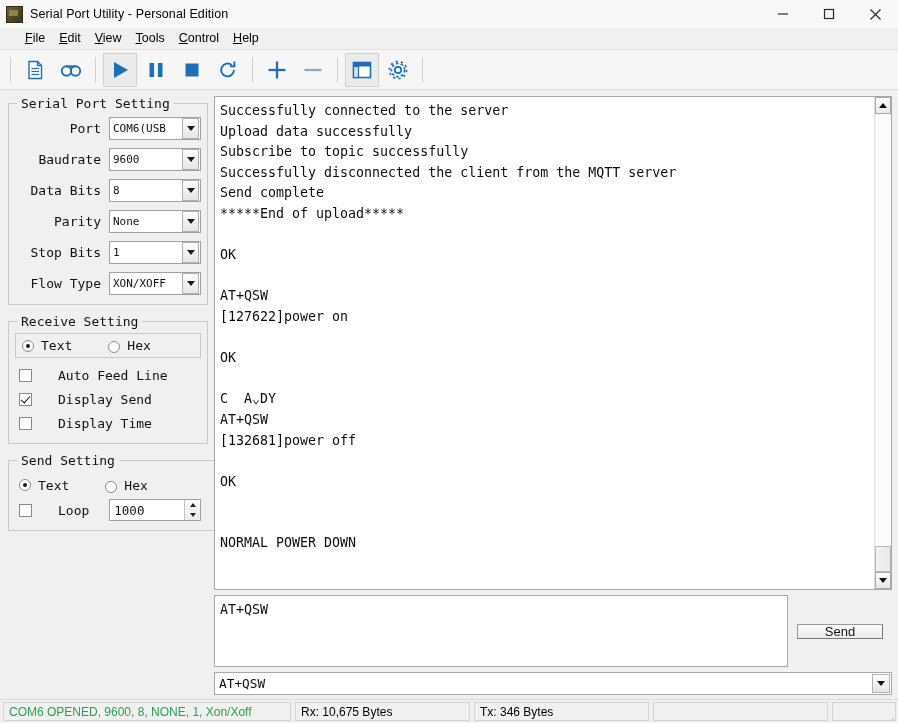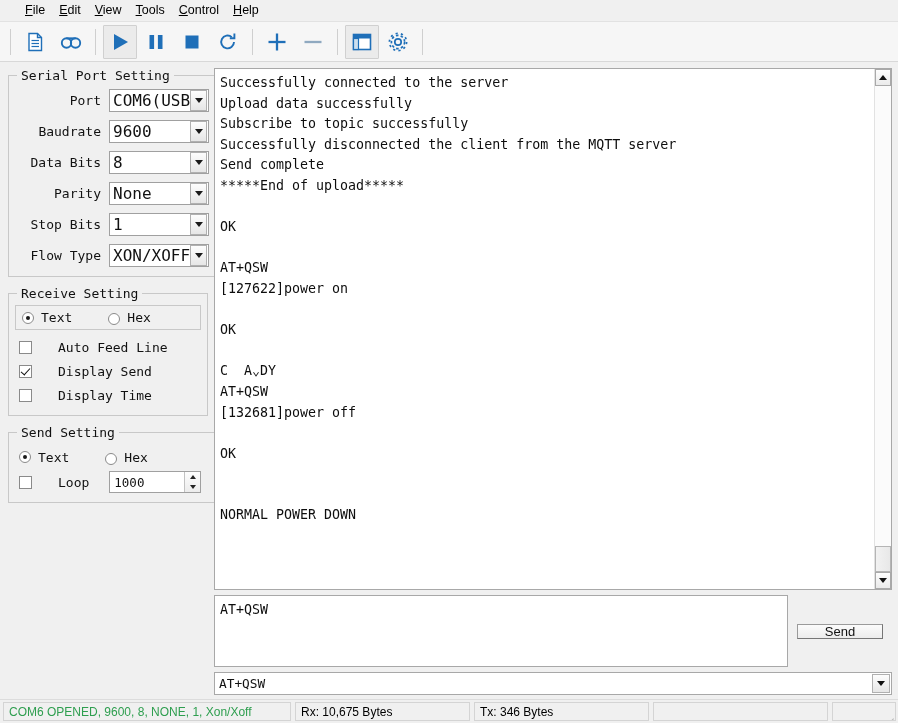--- a/index.html
+++ b/index.html
@@ -144,21 +144,21 @@
     flex: 1 1 auto;
     height: 23px;
     border: 1px solid #a0a0a0;
     background: #fff;
     display: flex; align-items: center;
     position: relative;
     overflow: hidden;
   }
   .combo .val {
     font-family: "DejaVu Sans Mono", monospace;
-    font-size: 16px; color: #111;
+    font-size: 11px; color: #111;
     padding-left: 3px;
     white-space: nowrap;
     overflow: hidden;
     flex: 1 1 auto;
   }
   .combo .arrow {
     width: 17px; height: 21px; min-width: 17px;
     background: linear-gradient(#fdfdfd,#e6e6e6);
     border-left: 1px solid #b8b8b8;
     border: 1px solid #b0b0b0;
@@ -424,20 +424,42 @@
     transform-origin: right bottom;
     transform: rotate(-45deg);
   }
   .grip span:nth-child(2) { width: 7px; bottom: 0px; right: 0px; transform: rotate(-45deg) translateX(-4px); }
 </style>
 </head>
 <body>
 
 <div id="app">
 
+  <div class="titlebar">
+    <div class="app-icon"></div>
+    <div class="title-text">Serial Port Utility - Personal Edition</div>
+    <div class="win-btns">
+      <div class="win-btn">
+        <svg width="12" height="12" viewBox="0 0 12 12">
+            <line x1="1" y1="6" x2="11" y2="6" stroke="#2b2b2b" stroke-width="1.2"></line>
+          </svg>
+      </div>
+      <div class="win-btn">
+        <svg width="12" height="12" viewBox="0 0 12 12">
+            <rect x="1.5" y="1.5" width="9" height="9" fill="none" stroke="#2b2b2b" stroke-width="1.2"></rect>
+          </svg>
+      </div>
+      <div class="win-btn">
+        <svg width="13" height="13" viewBox="0 0 13 13">
+            <line x1="1.5" y1="1.5" x2="11.5" y2="11.5" stroke="#2b2b2b" stroke-width="1.2"></line>
+            <line x1="11.5" y1="1.5" x2="1.5" y2="11.5" stroke="#2b2b2b" stroke-width="1.2"></line>
+          </svg>
+      </div>
+    </div>
+  </div>
 
   <div class="menubar">
     <div class="menu-item"><u>F</u>ile</div>
     <div class="menu-item"><u>E</u>dit</div>
     <div class="menu-item"><u>V</u>iew</div>
     <div class="menu-item"><u>T</u>ools</div>
     <div class="menu-item"><u>C</u>ontrol</div>
     <div class="menu-item"><u>H</u>elp</div>
   </div>
 

